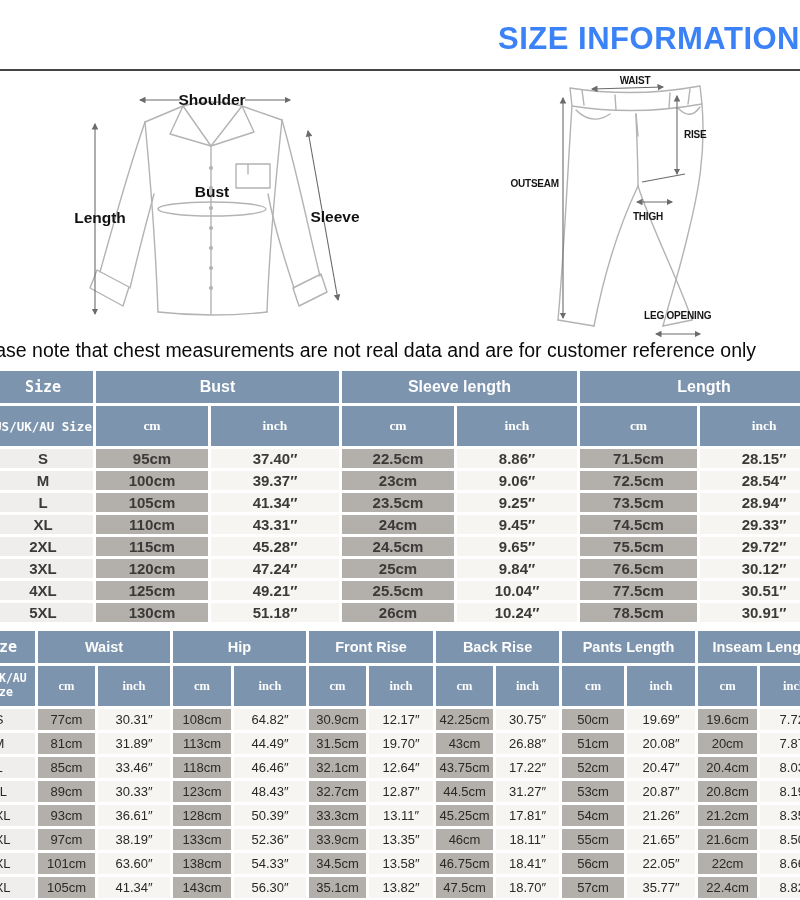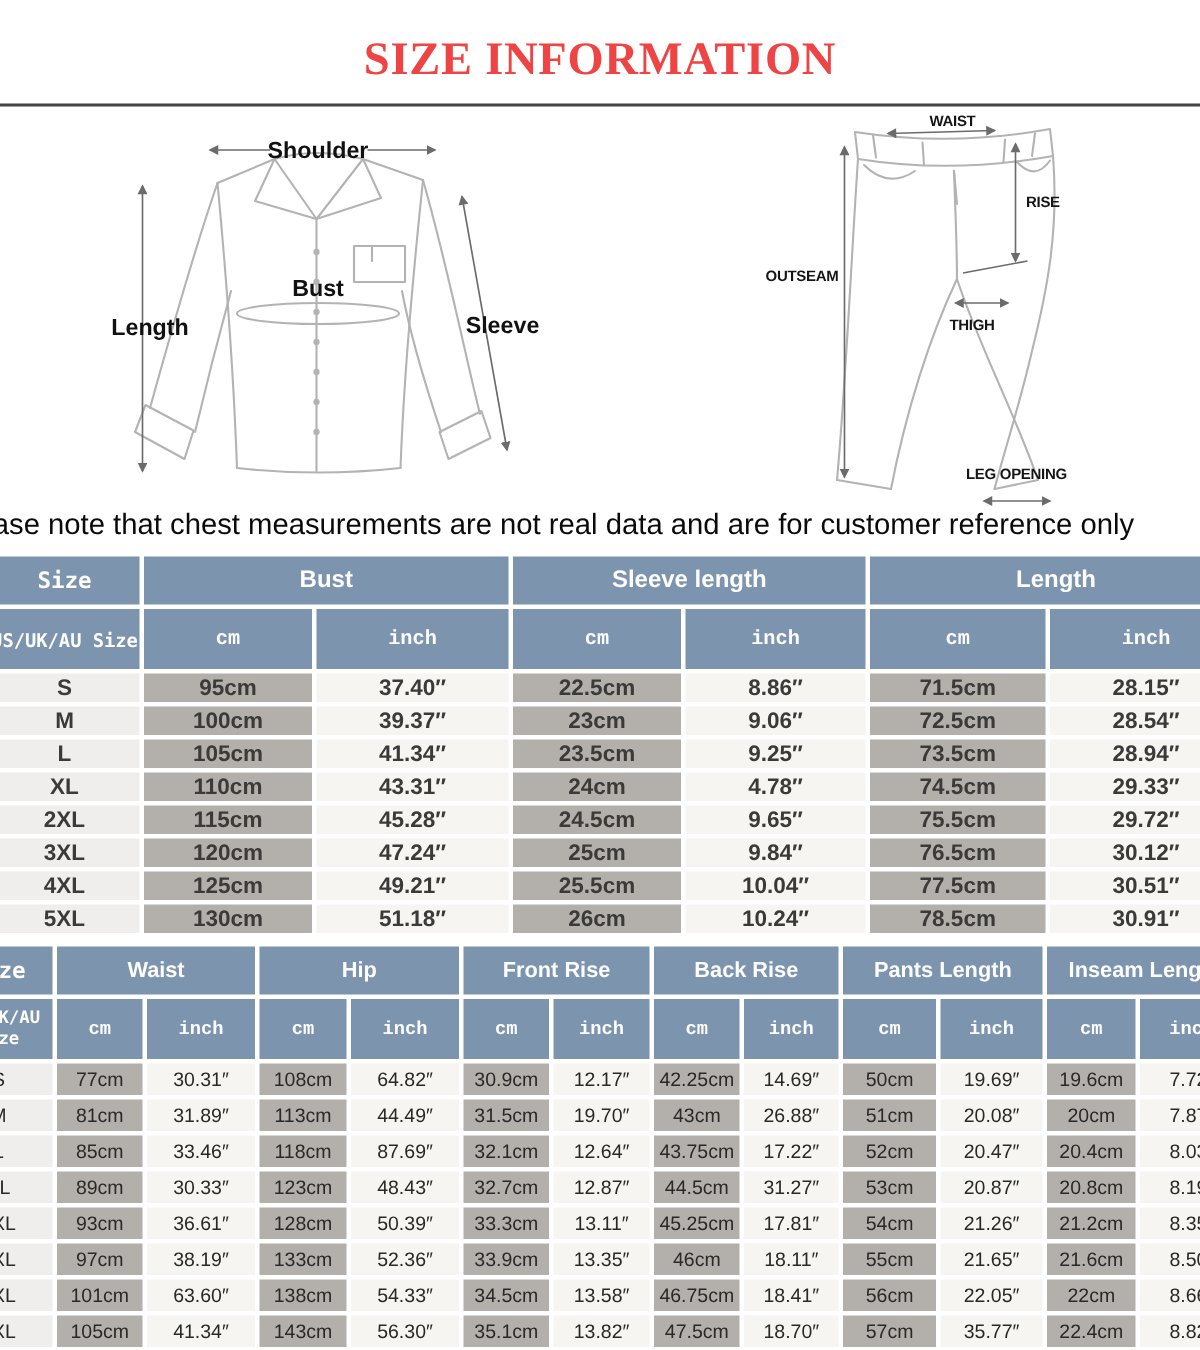--- a/index.html
+++ b/index.html
@@ -1,36 +1,36 @@
 <!DOCTYPE html>
 <html><head>
 <meta charset="utf-8">
 <style>
   html,body{margin:0;padding:0;background:#fff;}
   .page{position:relative;width:800px;height:900px;overflow:hidden;background:#ffffff;
         font-family:"Liberation Sans",sans-serif;}
-  .title{position:absolute;top:21px;left:0;width:100%;text-align:center;
-         font-size:31px;font-weight:700;letter-spacing:.5px;color:#ef4444;font-family:Liberation Serif, serif;}
+  .title{position:absolute;top:21px;left:0;width:100%;text-align:right;
+         font-size:31px;font-weight:700;letter-spacing:.5px;color:#3b82f6;}
   .divider{position:absolute;top:69px;left:0;width:800px;height:2px;background:#454545;}
   .note{position:absolute;top:339px;left:-33px;white-space:nowrap;
         font-size:19.5px;color:#0a0a0a;}
   svg{position:absolute;overflow:visible;}
   .outline{fill:none;stroke:#b3b3b3;stroke-width:1.4;stroke-linejoin:round;stroke-linecap:round;}
   .arrow{fill:none;stroke:#6b6b6b;stroke-width:1.1;}
   .shirt-label{font:700 15.5px "Liberation Sans",sans-serif;fill:#111;}
   .pants-label{font:700 10px "Liberation Sans",sans-serif;fill:#151515;letter-spacing:-.2px;}
   table{position:absolute;border-collapse:separate;border-spacing:3px;table-layout:fixed;}
   .t1{left:-10px;top:368px;width:841px;}
   .t2{left:-40px;top:628px;width:872px;}
   th{background:#7c94ae;color:#fdfdfd;font-weight:700;text-align:center;padding:0;}
   td{text-align:center;padding:0;}
   .t1 th.group{font-size:16px;height:32px;}
   .t2 th.group{font-size:14.5px;height:32px;}
   th.gsize{font-family:"DejaVu Sans Mono",monospace;font-size:15px;height:32px;}
-  th.unit{font-family:Liberation Mono, monospace;height:40px;}
+  th.unit{font-family:Liberation Serif, serif;height:40px;}
   .t1 th.unit{font-size:13.5px;}
   .t2 th.unit{font-size:12.5px;}
   th.subsize{font-family:"DejaVu Sans Mono",monospace;height:40px;line-height:1.2;}
   .t1 th.subsize{font-size:12.5px;}
   .t2 th.subsize{font-size:11.5px;}
   .t1 td{height:19px;font-size:15px;font-weight:700;color:#3c3a38;}
   .t2 td{height:21px;font-size:13px;font-weight:400;color:#2b2927;}
   td.c-size{background:#f0eeed;}
   td.c-cm{background:#b3b0ac;}
   td.c-inch{background:#f6f5f2;}
@@ -187,21 +187,21 @@
           <td class="c-cm">23.5cm</td>
           <td class="c-inch">9.25″</td>
           <td class="c-cm">73.5cm</td>
           <td class="c-inch">28.94″</td>
         </tr>
         <tr>
           <td class="c-size">XL</td>
           <td class="c-cm">110cm</td>
           <td class="c-inch">43.31″</td>
           <td class="c-cm">24cm</td>
-          <td class="c-inch">4.78″</td>
+          <td class="c-inch">9.45″</td>
           <td class="c-cm">74.5cm</td>
           <td class="c-inch">29.33″</td>
         </tr>
         <tr>
           <td class="c-size">2XL</td>
           <td class="c-cm">115cm</td>
           <td class="c-inch">45.28″</td>
           <td class="c-cm">24.5cm</td>
           <td class="c-inch">9.65″</td>
           <td class="c-cm">75.5cm</td>
@@ -282,21 +282,21 @@
     <tbody>
         <tr>
           <td class="c-size">S</td>
           <td class="c-cm">77cm</td>
           <td class="c-inch">30.31″</td>
           <td class="c-cm">108cm</td>
           <td class="c-inch">64.82″</td>
           <td class="c-cm">30.9cm</td>
           <td class="c-inch">12.17″</td>
           <td class="c-cm">42.25cm</td>
-          <td class="c-inch">14.69″</td>
+          <td class="c-inch">30.75″</td>
           <td class="c-cm">50cm</td>
           <td class="c-inch">19.69″</td>
           <td class="c-cm">19.6cm</td>
           <td class="c-inch">7.72″</td>
         </tr>
         <tr>
           <td class="c-size">M</td>
           <td class="c-cm">81cm</td>
           <td class="c-inch">31.89″</td>
           <td class="c-cm">113cm</td>
@@ -308,21 +308,21 @@
           <td class="c-cm">51cm</td>
           <td class="c-inch">20.08″</td>
           <td class="c-cm">20cm</td>
           <td class="c-inch">7.87″</td>
         </tr>
         <tr>
           <td class="c-size">L</td>
           <td class="c-cm">85cm</td>
           <td class="c-inch">33.46″</td>
           <td class="c-cm">118cm</td>
-          <td class="c-inch">87.69″</td>
+          <td class="c-inch">46.46″</td>
           <td class="c-cm">32.1cm</td>
           <td class="c-inch">12.64″</td>
           <td class="c-cm">43.75cm</td>
           <td class="c-inch">17.22″</td>
           <td class="c-cm">52cm</td>
           <td class="c-inch">20.47″</td>
           <td class="c-cm">20.4cm</td>
           <td class="c-inch">8.03″</td>
         </tr>
         <tr>

